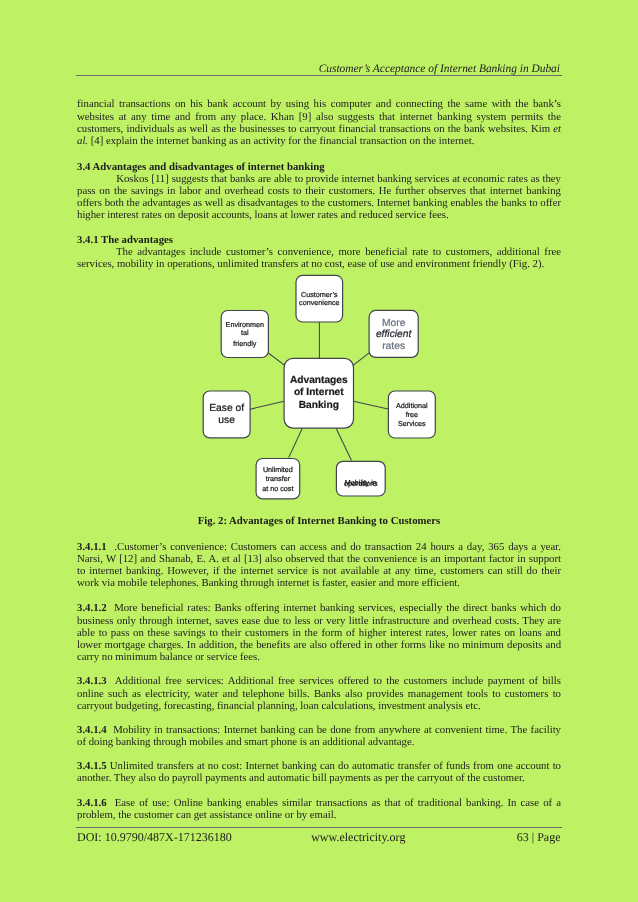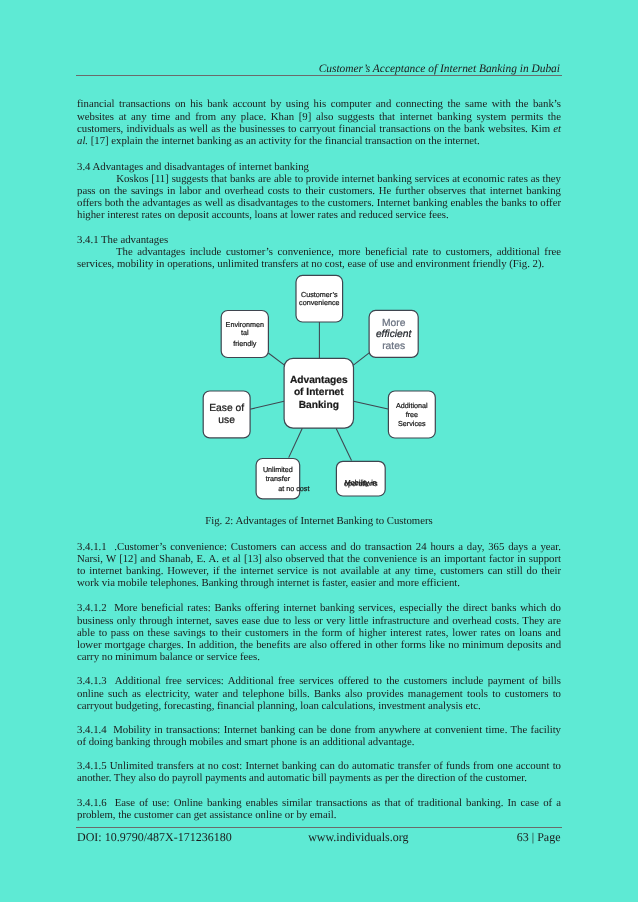--- a/index.html
+++ b/index.html
@@ -4,41 +4,41 @@
 <title>Customer’s Acceptance of Internet Banking in Dubai</title>
 <style>
   html, body { margin:0; padding:0; background:#fff; }
   body {
     width:638px; height:902px;
     font-family:"Liberation Serif", serif;
     color:#1b1b1b;
     -webkit-font-smoothing:antialiased;
     text-rendering:geometricPrecision;
   }
-  .page { position:relative; width:638px; height:902px; overflow:hidden; background:#5eead4; }
+  .page { position:relative; width:638px; height:902px; overflow:hidden; background:#bef264; }
   .layer { position:absolute; left:0; top:0; width:638px; height:902px;
            backface-visibility:hidden; }
 
   .running-head {
     position:absolute; left:76px; top:63.4px; width:484px;
     font-style:italic; font-size:11.45px; line-height:12px;
     text-align:right; color:#1b1b1b; letter-spacing:-0.015px;
   }
   .head-rule { position:absolute; left:75.5px; top:74.6px; width:486.4px; height:1.1px; background:#6b6b6b; }
 
   .blk { position:static; }
   .tl {
     position:absolute; left:77px; width:484px; height:12px;
     font-size:10.75px; line-height:12px;
     text-align:justify; text-align-last:justify;
     white-space:pre-wrap; color:#1b1b1b;margin-top:11px;
   }
   .tl.last { text-align-last:left; }
   .tl.ctr  { text-align:center; text-align-last:center; }
-  .b  { font-weight:normal; }
+  .b  { font-weight:bold; }
   .i  { font-style:italic; }
 
   .foot-rule { position:absolute; left:75.5px; top:827.3px; width:486.4px; height:1.1px; background:#6b6b6b; }
   .footer { position:absolute; left:77px; top:830.8px; width:484px; height:14px; font-size:12px; line-height:12px; white-space:nowrap; }
   .footer .fl { position:absolute; left:0px; top:0; }
   .footer .fc { position:absolute; left:187.3px; width:188px; text-align:center; top:0; }
   .footer .fr { position:absolute; left:350.5px; width:133px; text-align:right; top:0; }
 
   .figure { position:absolute; left:0; top:0; width:638px; height:902px; }
   .figure svg { position:absolute; left:0; top:0; }
@@ -57,21 +57,21 @@
 <div class="page">
  <div class="layer">
 
   <div class="running-head">Customer’s Acceptance of Internet Banking in Dubai</div>
   <div class="head-rule"></div>
 
   <div class="blk">
     <div class="tl" style="top:87.40px"><span>financial transactions on his bank account by using his computer and connecting the same with the bank’s</span></div>
     <div class="tl" style="top:99.58px"><span>websites at any time and from any place. Khan [9] also suggests that internet banking system permits the</span></div>
     <div class="tl" style="top:111.76px"><span>customers, individuals as well as the businesses to carryout financial transactions on the bank websites. Kim </span><span class="i">et</span></div>
-    <div class="tl last" style="top:123.94px"><span class="i">al.</span><span> [17] explain the internet banking as an activity for the financial transaction on the internet.</span></div>
+    <div class="tl last" style="top:123.94px"><span class="i">al.</span><span> [4] explain the internet banking as an activity for the financial transaction on the internet.</span></div>
   </div>
   <div class="blk">
     <div class="tl last b" style="top:149.70px"><span>3.4 Advantages and disadvantages of internet banking</span></div>
   </div>
   <div class="blk">
     <div class="tl" style="top:161.90px; text-indent:39.20px"><span>Koskos [11] suggests that banks are able to provide internet banking services at economic rates as they</span></div>
     <div class="tl" style="top:174.08px"><span>pass on the savings in labor and overhead costs to their customers. He further observes that internet banking</span></div>
     <div class="tl" style="top:186.26px"><span>offers both the advantages as well as disadvantages to the customers. Internet banking enables the banks to offer</span></div>
     <div class="tl last" style="top:198.44px"><span>higher interest rates on deposit accounts, loans at lower rates and reduced service fees.</span></div>
   </div>
@@ -102,21 +102,21 @@
     <div class="tl" style="top:664.40px"><span class="b">3.4.1.3</span><span>  Additional free services: Additional free services offered to the customers include payment of bills</span></div>
     <div class="tl" style="top:676.58px"><span>online such as electricity, water and telephone bills. Banks also provides management tools to customers to</span></div>
     <div class="tl last" style="top:688.76px"><span>carryout budgeting, forecasting, financial planning, loan calculations, investment analysis etc.</span></div>
   </div>
   <div class="blk">
     <div class="tl" style="top:712.70px"><span class="b">3.4.1.4</span><span>  Mobility in transactions: Internet banking can be done from anywhere at convenient time. The facility</span></div>
     <div class="tl last" style="top:724.88px"><span>of doing banking through mobiles and smart phone is an additional advantage.</span></div>
   </div>
   <div class="blk">
     <div class="tl" style="top:749.20px"><span class="b">3.4.1.5</span><span> Unlimited transfers at no cost: Internet banking can do automatic transfer of funds from one account to</span></div>
-    <div class="tl last" style="top:761.38px"><span>another. They also do payroll payments and automatic bill payments as per the direction of the customer.</span></div>
+    <div class="tl last" style="top:761.38px"><span>another. They also do payroll payments and automatic bill payments as per the carryout of the customer.</span></div>
   </div>
   <div class="blk">
     <div class="tl" style="top:786.00px"><span class="b">3.4.1.6</span><span>  Ease of use: Online banking enables similar transactions as that of traditional banking. In case of a</span></div>
     <div class="tl last" style="top:798.18px"><span>problem, the customer can get assistance online or by email.</span></div>
   </div>
 
   <div class="figure">
     <svg width="638" height="902" viewBox="0 0 638 902" xmlns="http://www.w3.org/2000/svg">
       <g fill="none" stroke="#3f454f" stroke-width="1.05" stroke-linecap="butt">
         <line x1="319.40" y1="322.00" x2="319.40" y2="358.40"></line>
@@ -160,29 +160,29 @@
       <div class="lline" style="top:23.96px;">use</div>
     </div>
     <div class="nodelbl" style="left:388.40px; top:391.00px; width:46.90px; font-size:7.20px; color:#181818;">
       <div class="lline" style="top:11.04px;">Additional</div>
       <div class="lline" style="top:20.14px;">free</div>
       <div class="lline" style="top:29.44px;">Services</div>
     </div>
     <div class="nodelbl" style="left:256.10px; top:458.50px; width:43.60px; font-size:7.20px; color:#181818;">
       <div class="lline" style="top:7.84px;">Unlimited</div>
       <div class="lline" style="top:16.64px;">transfer</div>
-      <div class="lline" style="top:26.04px;padding-left:16px;">at no cost</div>
+      <div class="lline" style="top:26.04px;">at no cost</div>
     </div>
     <div class="nodelbl" style="left:336.40px; top:461.30px; width:48.80px; font-size:7.20px; color:#181818;">
       <div class="lline" style="top:18px;">Mobility in</div>
       <div class="lline" style="top:18.84px;">operations</div>
     </div>
   </div>
 
   <div class="foot-rule"></div>
   <div class="footer">
     <span class="fl">DOI: 10.9790/487X-171236180</span>
-    <span class="fc">www.individuals.org</span>
+    <span class="fc">www.electricity.org</span>
     <span class="fr">63 | Page</span>
   </div>
 
  </div>
 </div>
 
 </body></html>

